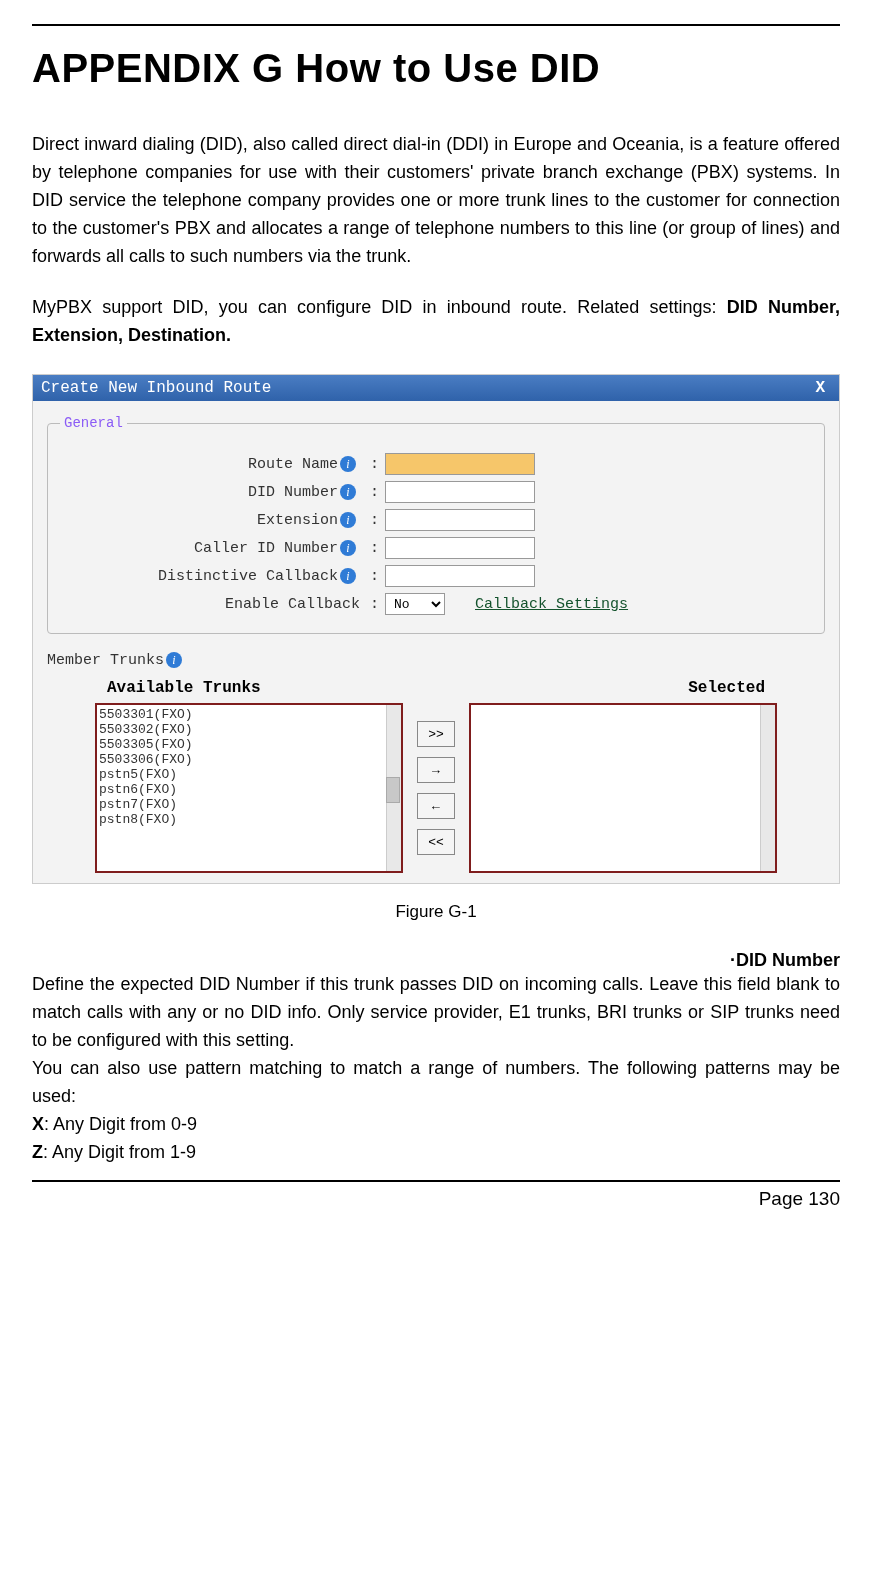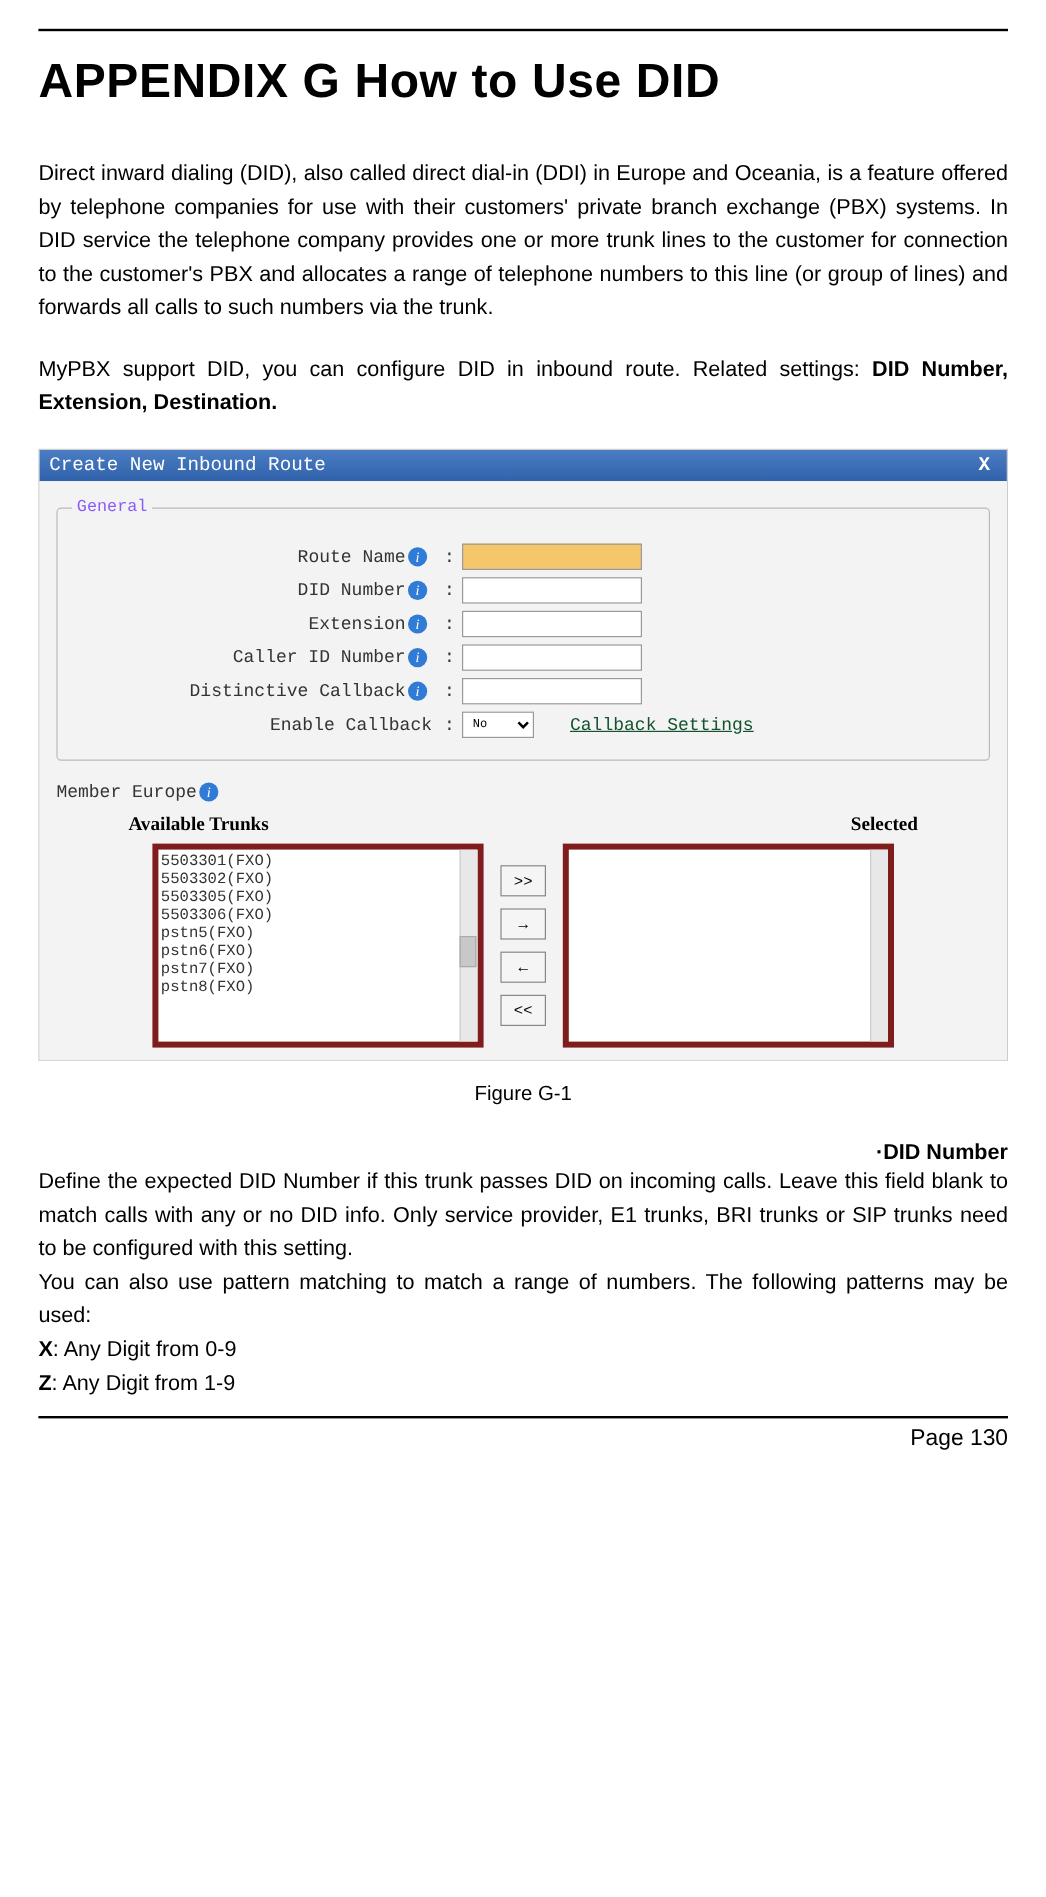--- a/index.html
+++ b/index.html
@@ -146,21 +146,21 @@
     background: #fff;
     box-sizing: border-box;
   }
   .form-input.req { background: #f6c66a; }
   .form-select {
     width: 60px;
     height: 22px;
     border: 1px solid #999;
     background: #fff;
     font-family: "Courier New", monospace;
-    font-size: 10px;
+    font-size: 13px;
     padding-left: 4px;
   }
   .link-cb {
     color: #14532d;
     text-decoration: underline;
     font-family: "Courier New", monospace;
     font-size: 15px;
     margin-left: 30px;
   }
   .trunks-label {
@@ -172,28 +172,28 @@
   .dual-list {
     display: flex;
     align-items: center;
     gap: 14px;
     justify-content: center;
   }
   .dual-col-head {
     display: flex;
     justify-content: space-between;
     padding: 0 60px 6px 60px;
-    font-family: Liberation Serif, serif;
+    font-family: Liberation Mono, monospace;
     font-size: 16px;
     font-weight: 700;
   }
   .list-box {
-    width: 276px;
+    width: 308px;
     height: 170px;
-    border: 5px solid #7f1d1d;
+    border: 2px solid #7f1d1d;
     background: #fff;
     font-family: "Courier New", monospace;
     font-size: 13px;
     color: #333;
     padding: 2px;
     overflow: hidden;
     box-sizing: border-box;
     position: relative;
   }
   .list-box .scrollbar {
@@ -307,21 +307,21 @@
           <span class="form-label"><span>Enable Callback</span></span>
           <span class="colon">:</span>
           <select class="form-select">
             <option>No</option>
           </select>
           <a href="#" class="link-cb">Callback Settings</a>
         </div>
       </fieldset>
 
       <div class="trunks-label">
-        <span>Member Europe</span><span class="info-dot">i</span>
+        <span>Member Trunks</span><span class="info-dot">i</span>
       </div>
 
       <div class="dual-col-head">
         <span>Available Trunks</span>
         <span>Selected</span>
       </div>
 
       <div class="dual-list">
         <div class="list-box">
           <div>5503301(FXO)</div>

